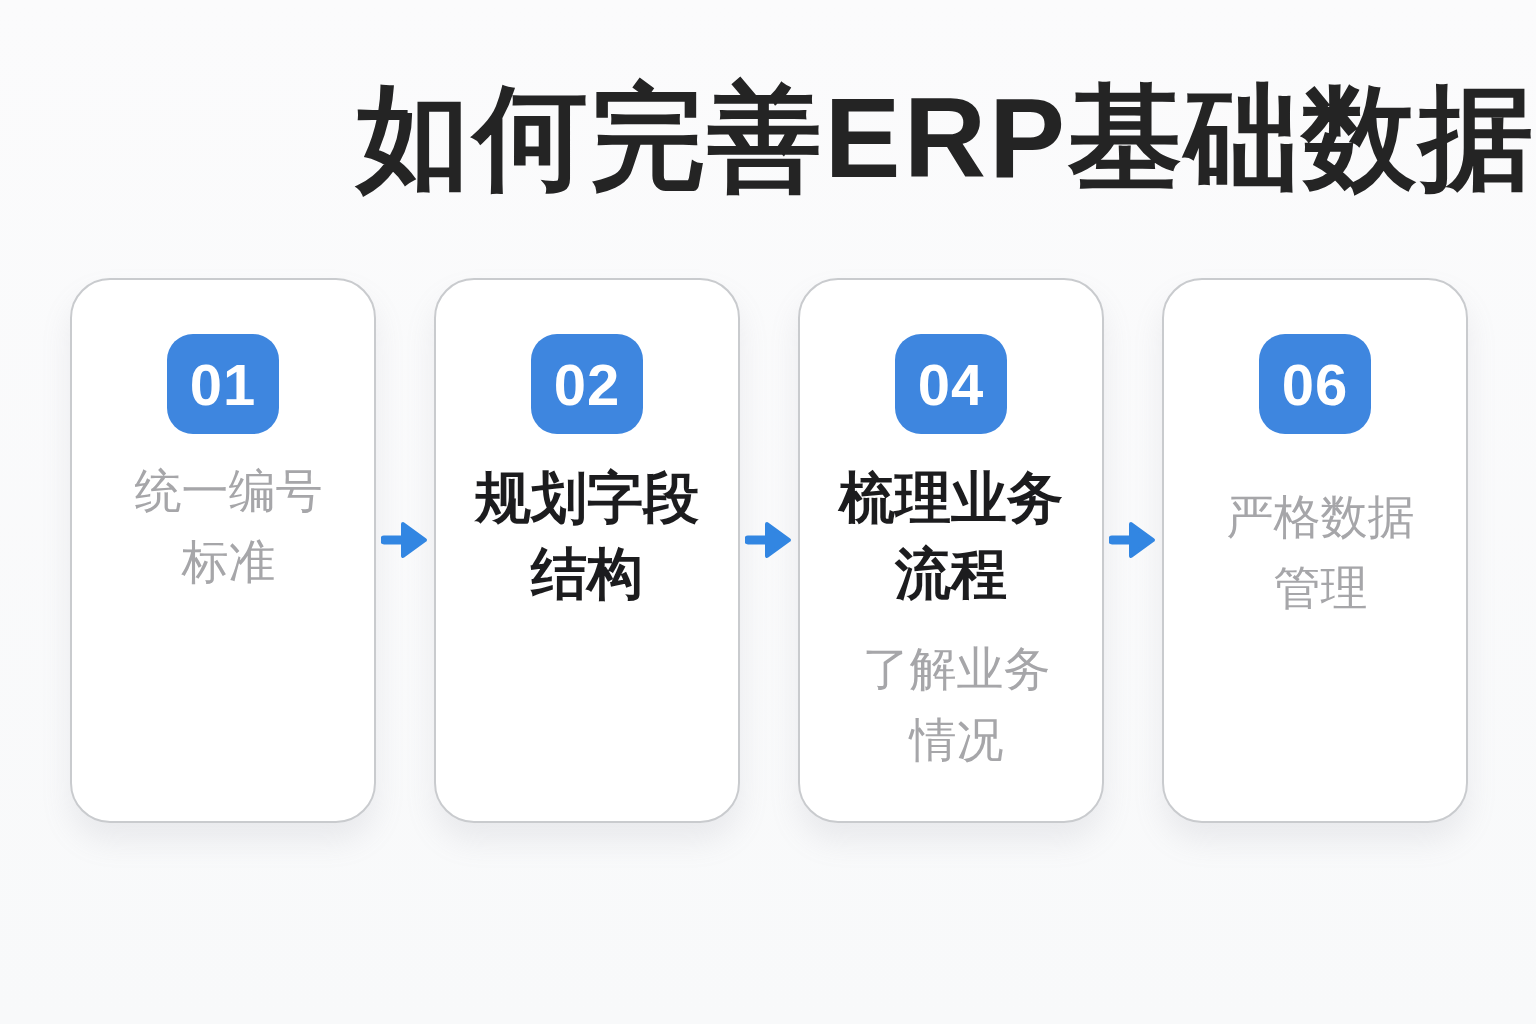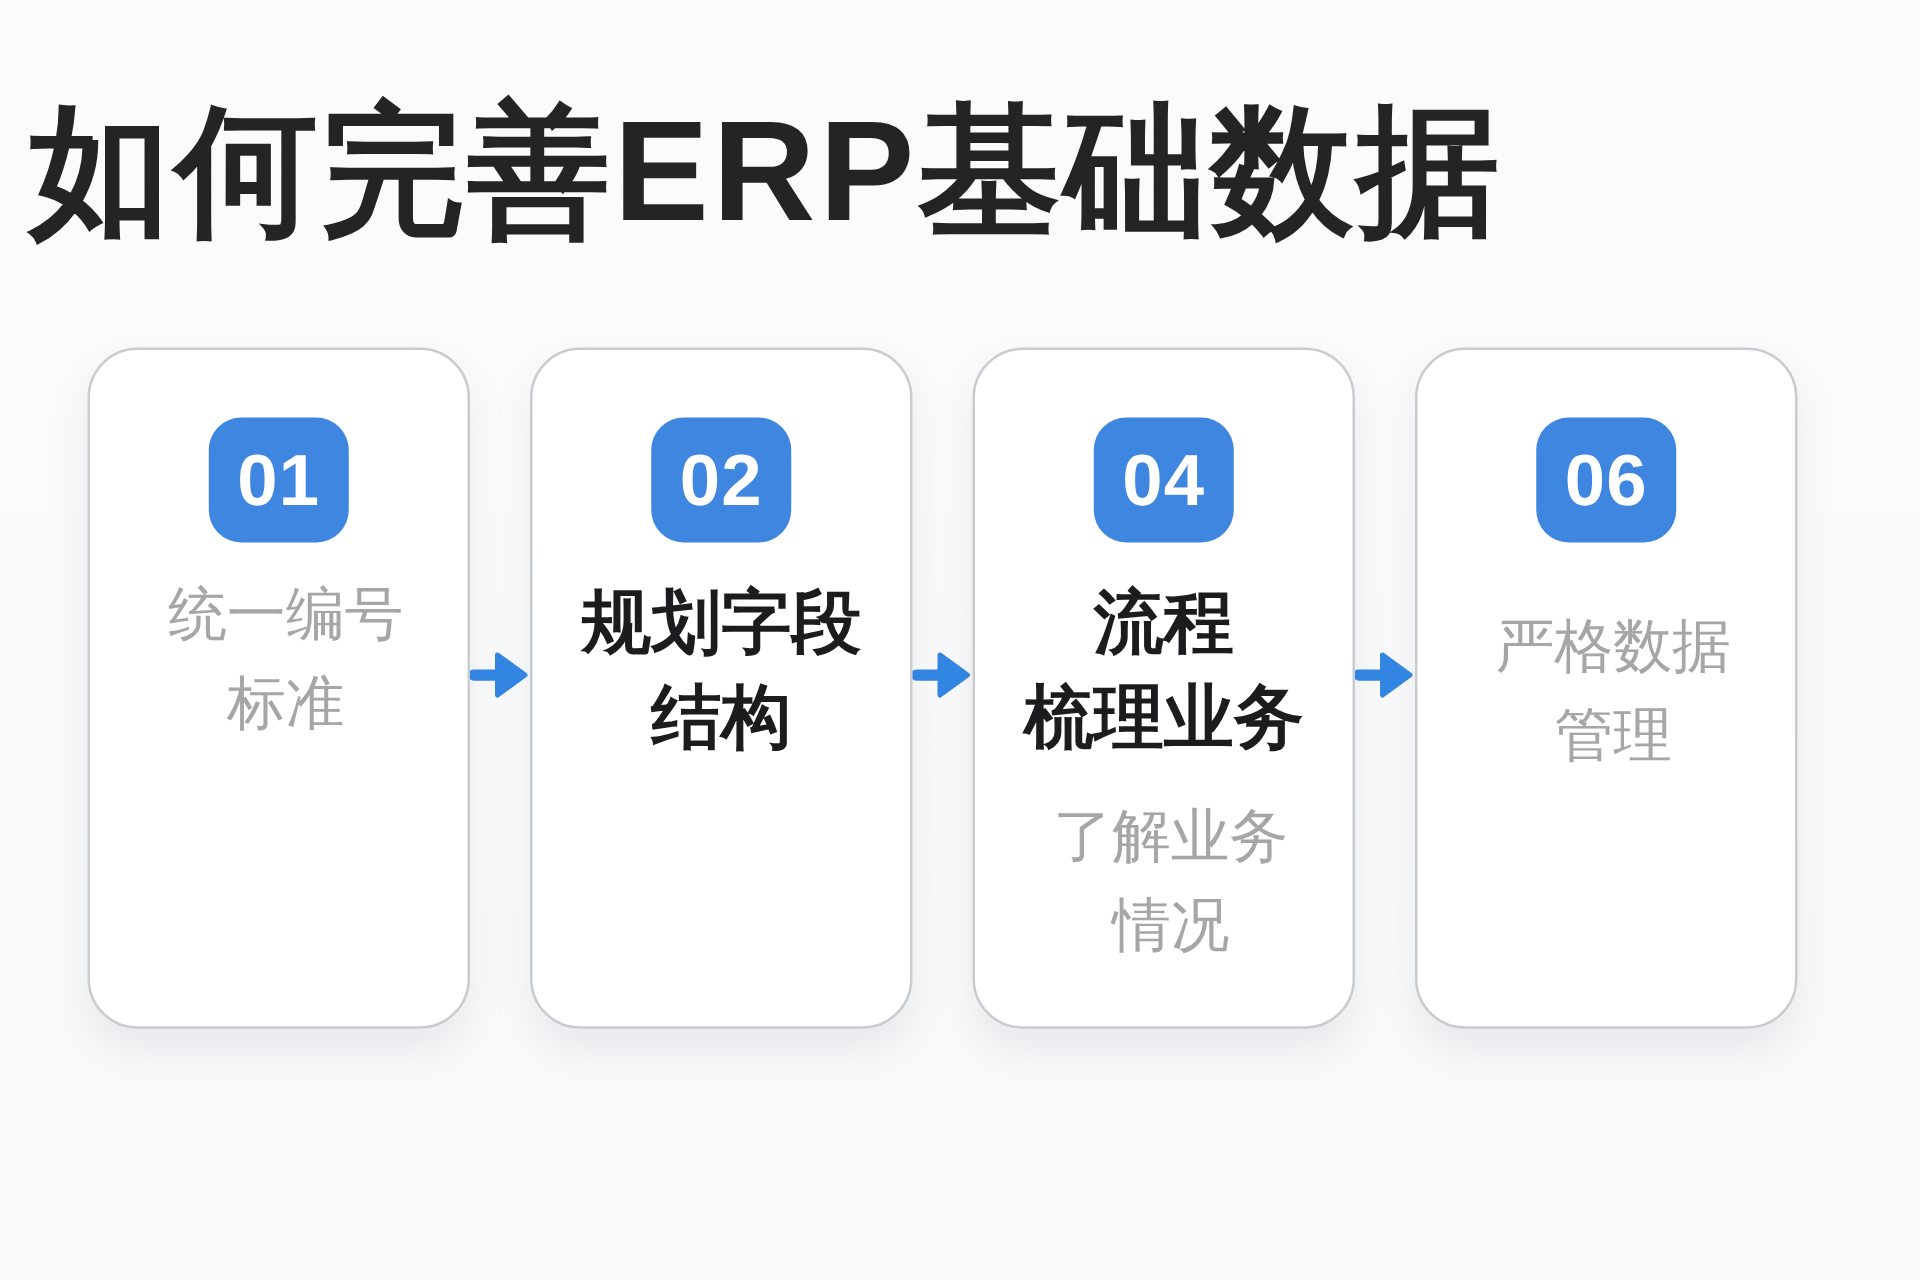--- a/index.html
+++ b/index.html
@@ -20,35 +20,34 @@
     overflow:hidden;
   }
   .poster{
     position:relative;
     width:1536px;height:1024px;
     background:linear-gradient(180deg,#fbfbfc 0%,#f8f9fa 100%);
   }
   .main-title{
     position:absolute;
     top:72px;left:0;right:0;
-    text-align:left;
+    text-align:right;
     font-size:114px;
     font-weight:900;
     letter-spacing:3px;
     color:var(--title-text);
     line-height:1.15;
-    margin-left:23px;
   }
   .steps{
     position:absolute;
     top:278px;left:70px;
     width:1398px;height:545px;
     display:flex;
     align-items:stretch;
-    justify-content:flex-start;
+    justify-content:space-between;
   }
   .step-card{
     flex:0 0 306px;
     background:var(--card-background);
     border:2.5px solid var(--card-border);
     border-radius:40px;
     box-shadow:0 18px 30px rgba(140,145,155,0.14);
     display:flex;
     flex-direction:column;
     align-items:center;
@@ -130,22 +129,22 @@
     <div class="arrow">
       <svg width="48" height="46" viewBox="0 0 48 46" xmlns="http://www.w3.org/2000/svg">
         <path d="M3 23 H24" stroke="var(--arrow-blue)" stroke-width="9" stroke-linecap="round" fill="none"></path>
         <path d="M22 7 L44 23 L22 39 Z" fill="var(--arrow-blue)" stroke="var(--arrow-blue)" stroke-width="4" stroke-linejoin="round"></path>
       </svg>
     </div>
 
     <div class="step-card">
       <div class="step-badge">04</div>
       <div class="step-title">
+        <span>梳理业务</span>
         <span>流程</span>
-        <span>梳理业务</span>
       </div>
       <div class="step-desc">
         <span>了解业务</span>
         <span>情况</span>
       </div>
     </div>
 
     <div class="arrow">
       <svg width="48" height="46" viewBox="0 0 48 46" xmlns="http://www.w3.org/2000/svg">
         <path d="M3 23 H24" stroke="var(--arrow-blue)" stroke-width="9" stroke-linecap="round" fill="none"></path>

